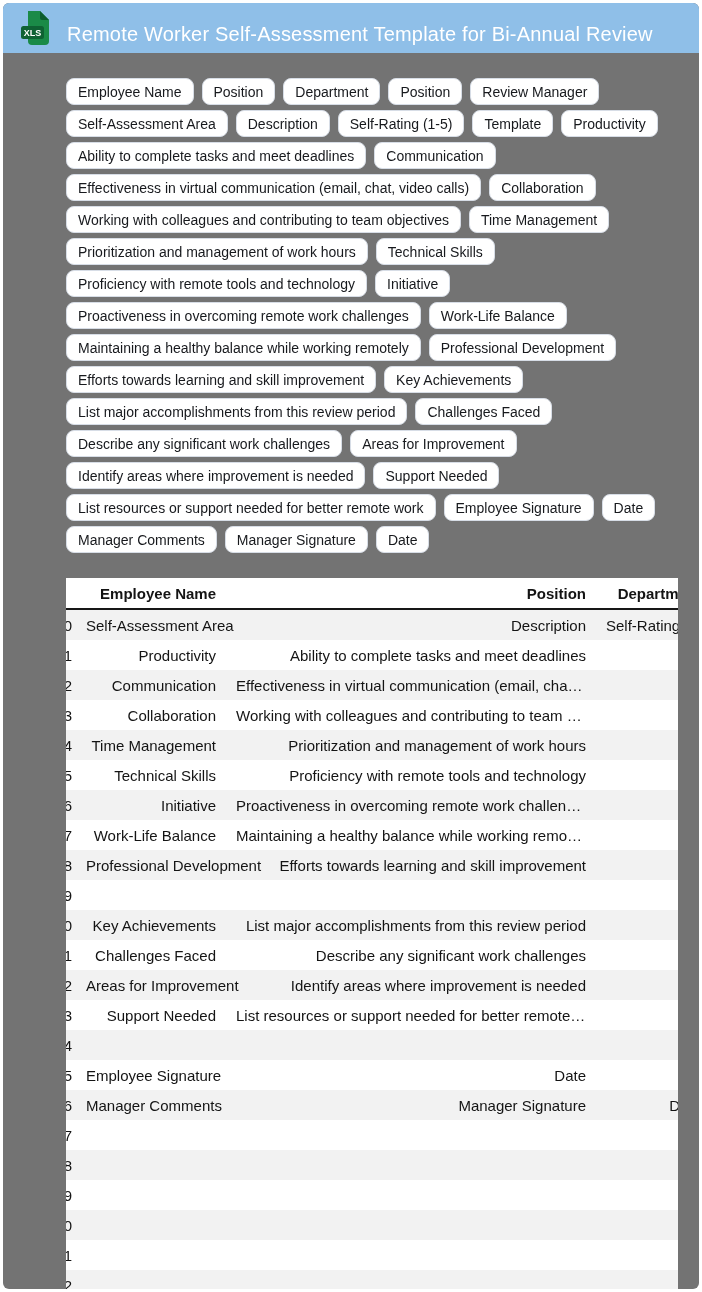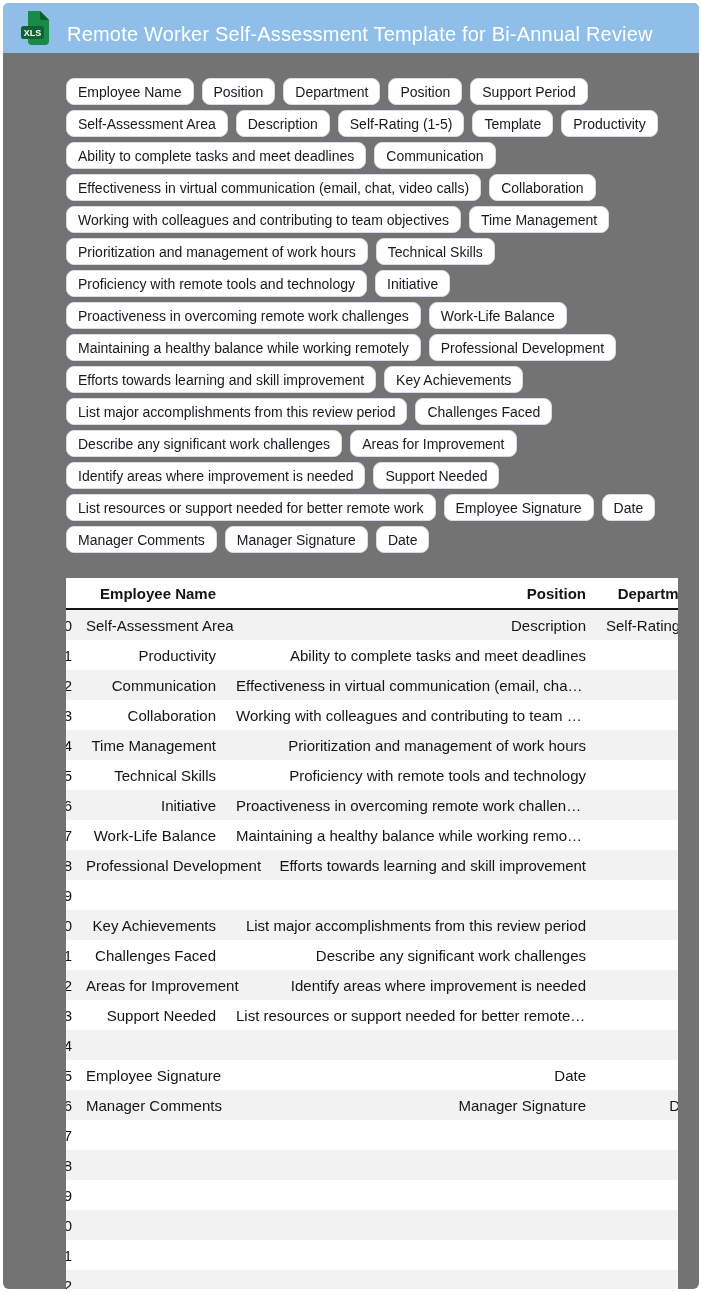--- a/index.html
+++ b/index.html
@@ -59,21 +59,21 @@
     </svg>
     <div class="title">Remote Worker Self-Assessment Template for Bi-Annual Review</div>
   </div>
 
   <div class="chips">
       <div class="chip-row">
         <div class="chip">Employee Name</div>
         <div class="chip">Position</div>
         <div class="chip">Department</div>
         <div class="chip">Position</div>
-        <div class="chip">Support Period</div>
+        <div class="chip">Review Manager</div>
       </div>
       <div class="chip-row">
         <div class="chip">Self-Assessment Area</div>
         <div class="chip">Description</div>
         <div class="chip">Self-Rating (1-5)</div>
         <div class="chip">Template</div>
         <div class="chip">Productivity</div>
       </div>
       <div class="chip-row">
         <div class="chip">Ability to complete tasks and meet deadlines</div>

